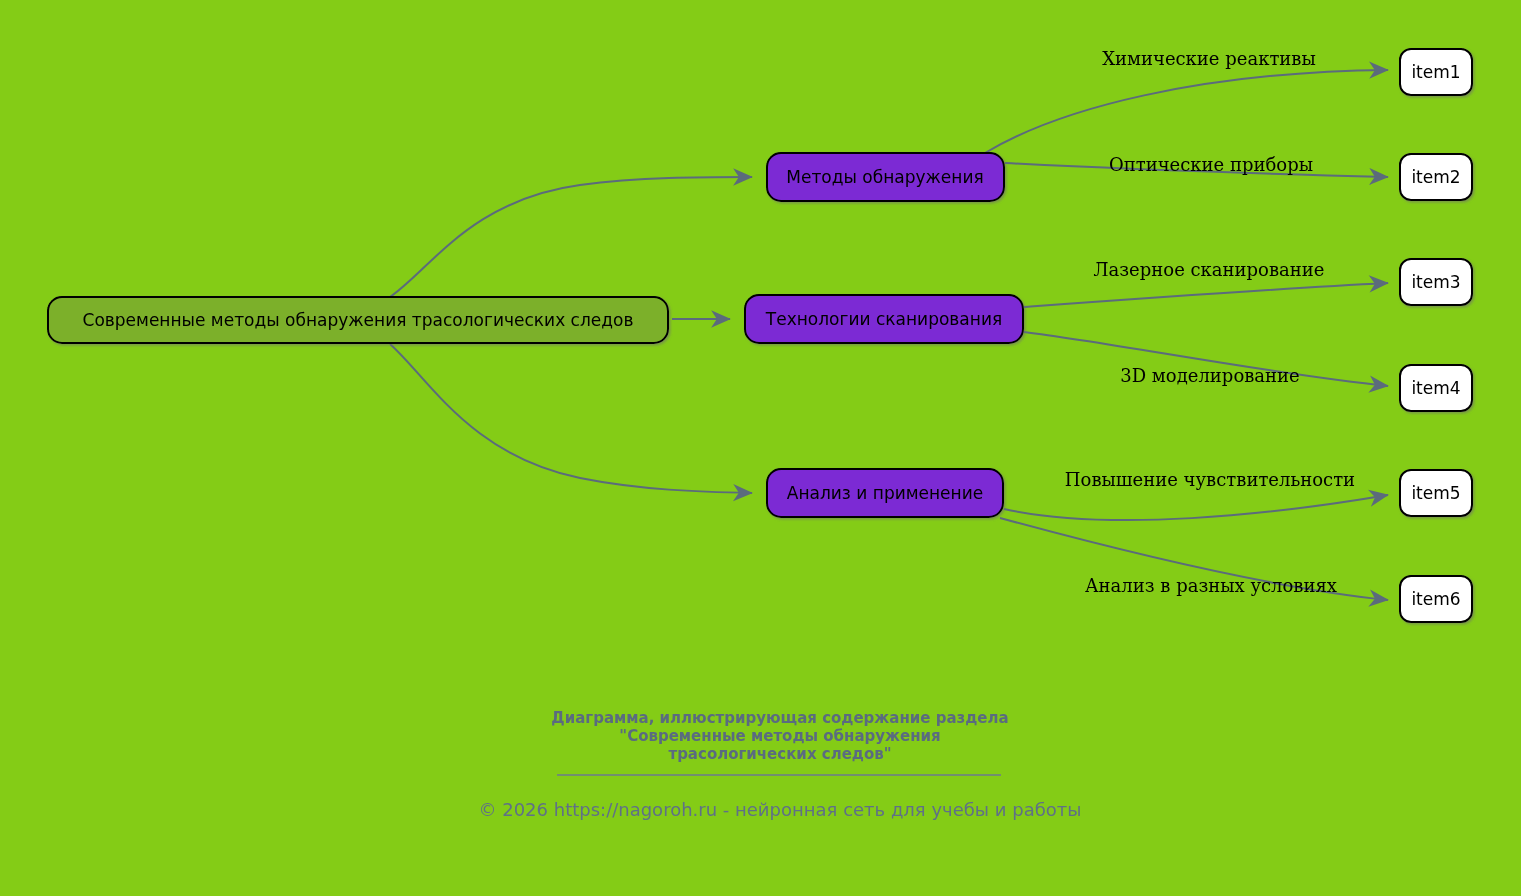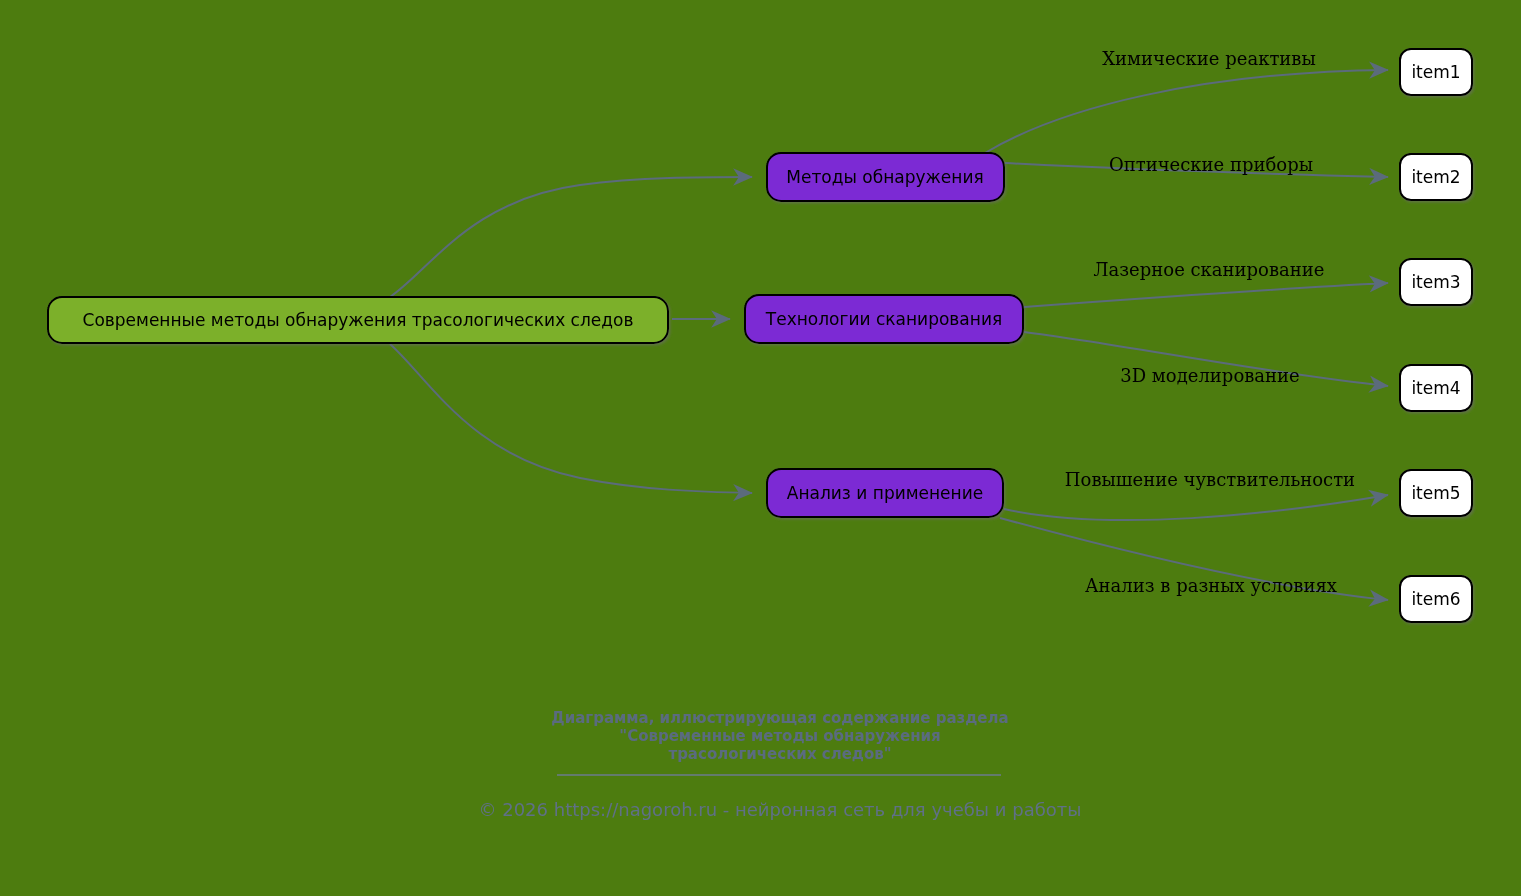--- a/index.html
+++ b/index.html
@@ -10,21 +10,21 @@
   body {
     width: 1521px;
     height: 896px;
     font-family: "DejaVu Sans", sans-serif;
     overflow: hidden;
   }
   #stage {
     position: relative;
     width: 1521px;
     height: 896px;
-    background: #4d7c0f;
+    background: #84cc16;
   }
   svg#diagram {
     position: absolute;
     left: 0;
     top: 0;
     width: 1521px;
     height: 896px;
     display: block;
   }
   .node-rect-root {

